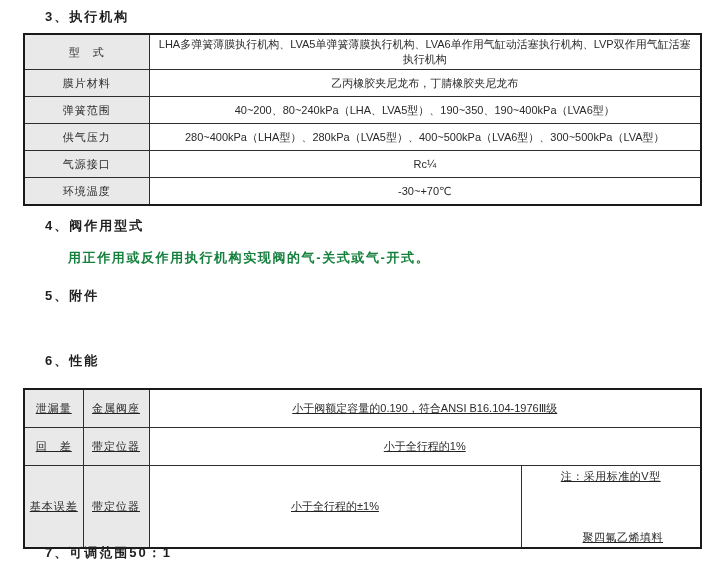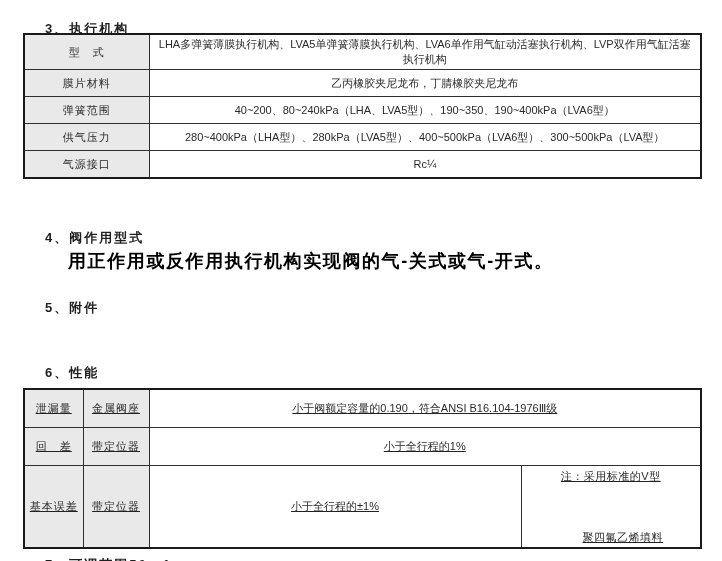--- a/index.html
+++ b/index.html
@@ -13,29 +13,28 @@
     overflow: hidden;
   }
   .heading {
     position: absolute;
     left: 45px;
     font-size: 13px;
     font-weight: 600;
     letter-spacing: 2px;
     color: #1f1f1f;
     white-space: nowrap;
-    margin-top: 12px;
   }
   .para {
     position: absolute;
     left: 68px;
-    font-size: 18px;
+    font-size: 13px;
     font-weight: 600;
     letter-spacing: 1.6px;
-    color: #000000;
+    color: #15803d;
     white-space: nowrap;
   }
   table.spec {
     position: absolute;
     left: 23px;
     border-collapse: collapse;
     table-layout: fixed;
     width: 677px;
     background: #ffffff;
   }
@@ -103,20 +102,24 @@
       <td>40~200、80~240kPa（LHA、LVA5型）、190~350、190~400kPa（LVA6型）</td>
     </tr>
     <tr>
       <td class="label">供气压力</td>
       <td>280~400kPa（LHA型）、280kPa（LVA5型）、400~500kPa（LVA6型）、300~500kPa（LVA型）</td>
     </tr>
     <tr>
       <td class="label">气源接口</td>
       <td>Rc¼</td>
     </tr>
+    <tr>
+      <td class="label">环境温度</td>
+      <td>-30~+70℃</td>
+    </tr>
   </tbody>
     </table>
 
   <div class="heading s4">4、阀作用型式</div>
   <div class="para p4">用正作用或反作用执行机构实现阀的气-关式或气-开式。</div>
 
   <div class="heading s5">5、附件</div>
 
   <div class="heading s6">6、性能</div>
 

